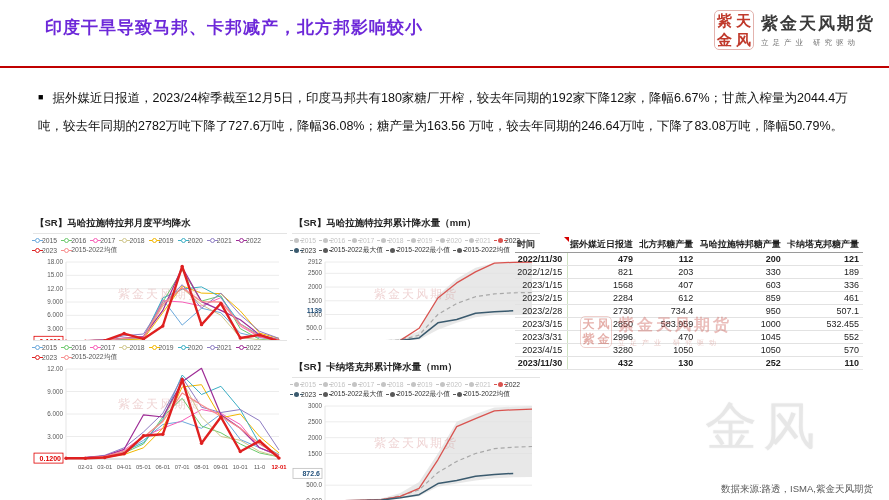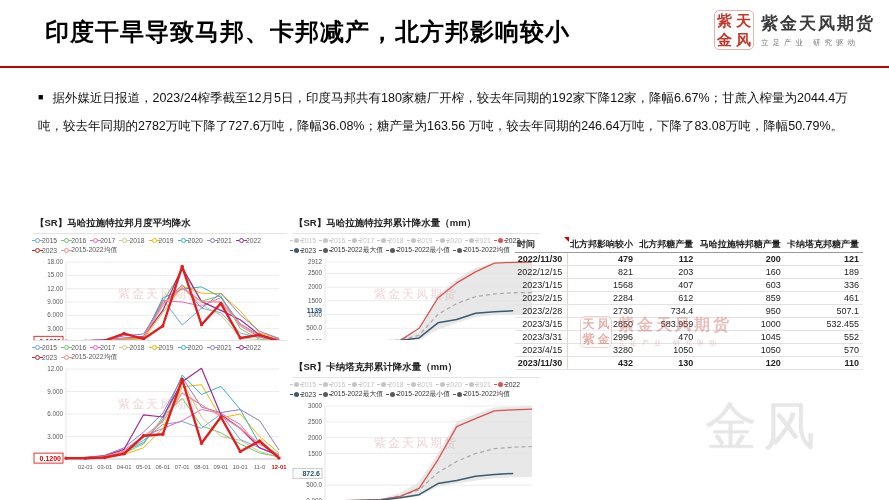--- a/index.html
+++ b/index.html
@@ -1,21 +1,21 @@
 <!DOCTYPE html>
 <html><head>
 <meta charset="utf-8">
 <style>
   * { margin:0; padding:0; box-sizing:border-box; }
   html,body { background:#fff; }
   body { font-family:"Liberation Sans","DejaVu Sans",sans-serif; }
   .slide { position:relative; width:889px; height:500px; background:#fff; overflow:hidden; }
 
   
-  .page-title { position:absolute; left:45px; top:16px; font-size:24px; font-weight:bold; color:#000000; letter-spacing:1px; }
+  .page-title { position:absolute; left:45px; top:16px; font-size:17px; font-weight:bold; color:#6d28d9; letter-spacing:1px; }
   .logo { position:absolute; right:14px; top:10px; display:flex; align-items:center; gap:7px; }
   .seal { width:40px; height:40px; border-radius:5px; background:#fff; border:1px solid #e3b3ae;
           display:grid; grid-template-columns:1fr 1fr; grid-template-rows:1fr 1fr; }
   .seal span { font-size:15px; font-weight:bold; color:#c0392b; display:flex; align-items:center; justify-content:center; line-height:1; }
   .logo-txt { display:flex; flex-direction:column; }
   .logo-name { font-size:17px; font-weight:bold; color:#3a3a3a; letter-spacing:2px; }
   .logo-tag { font-size:7.5px; color:#777; letter-spacing:4px; margin-top:3px; }
   .red-rule { position:absolute; left:0; right:0; top:66px; height:2px; background:#c00000; }
 
   
@@ -481,39 +481,39 @@
         </svg>
       <span class="wm-chart">紫金天风期货</span>
     </div>
   </div>
 
   <div class="tablewrap">
     <table>
       <thead>
           <tr>
             <th>时间<span class="th-flag"></span></th>
-            <th>北方邦影响较小</th>
+            <th>据外媒近日报道</th>
             <th>北方邦糖产量</th>
             <th>马哈拉施特邦糖产量</th>
             <th>卡纳塔克邦糖产量</th>
           </tr>
         </thead>
       <tbody>
           <tr class="bold">
             <td>2022/11/30</td>
             <td>479</td>
             <td>112</td>
             <td>200</td>
             <td>121</td>
           </tr>
           <tr>
             <td>2022/12/15</td>
             <td>821</td>
             <td>203</td>
-            <td>160</td>
+            <td>330</td>
             <td>189</td>
           </tr>
           <tr>
             <td>2023/1/15</td>
             <td>1568</td>
             <td>407</td>
             <td>603</td>
             <td>336</td>
           </tr>
           <tr>
@@ -548,34 +548,35 @@
             <td>2023/4/15</td>
             <td>3280</td>
             <td>1050</td>
             <td>1050</td>
             <td>570</td>
           </tr>
           <tr class="bold">
             <td>2023/11/30</td>
             <td>432</td>
             <td>130</td>
-            <td>120</td>
+            <td>252</td>
             <td>110</td>
           </tr>
         </tbody>
     </table>
     <div class="wm-table">
       <div class="seal">
         <span>天</span>
           <span>风</span>
         <span>紫</span>
           <span>金</span>
       </div>
       <div>
         <div class="t">紫金天风期货</div>
         <div class="s">立足产业 研究驱动</div>
       </div>
     </div>
   </div>
 
   <div class="wm-corner">金风</div>
 
+  <div class="footer">数据来源:路透，ISMA,紫金天风期货</div>
 </div>
 
 </body></html>

